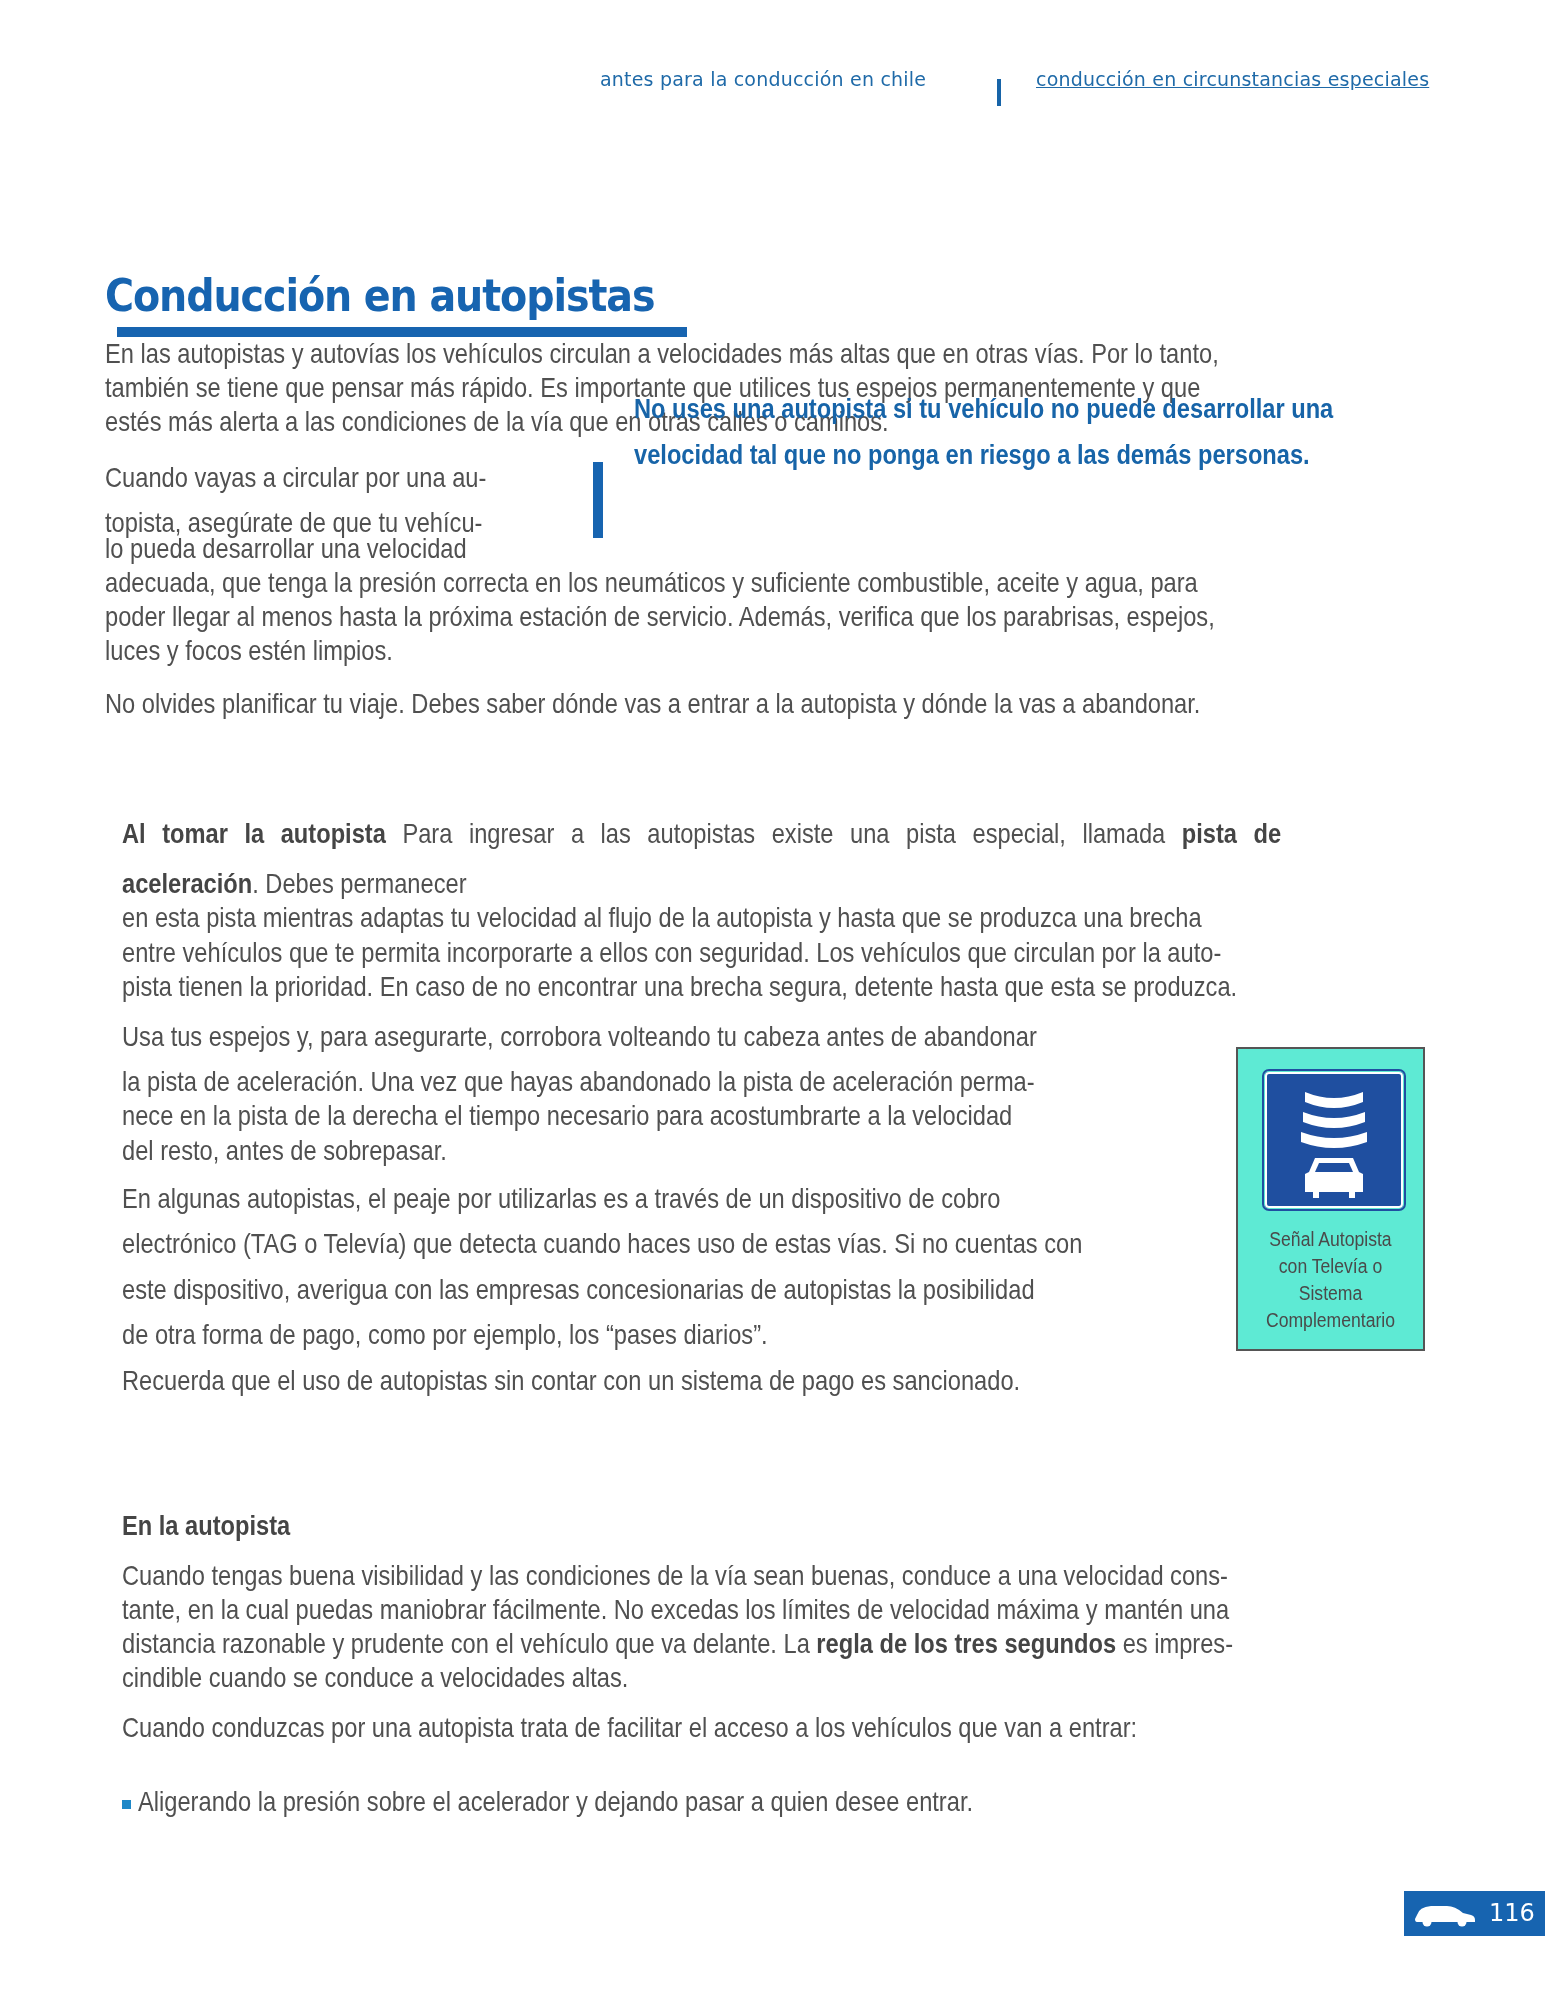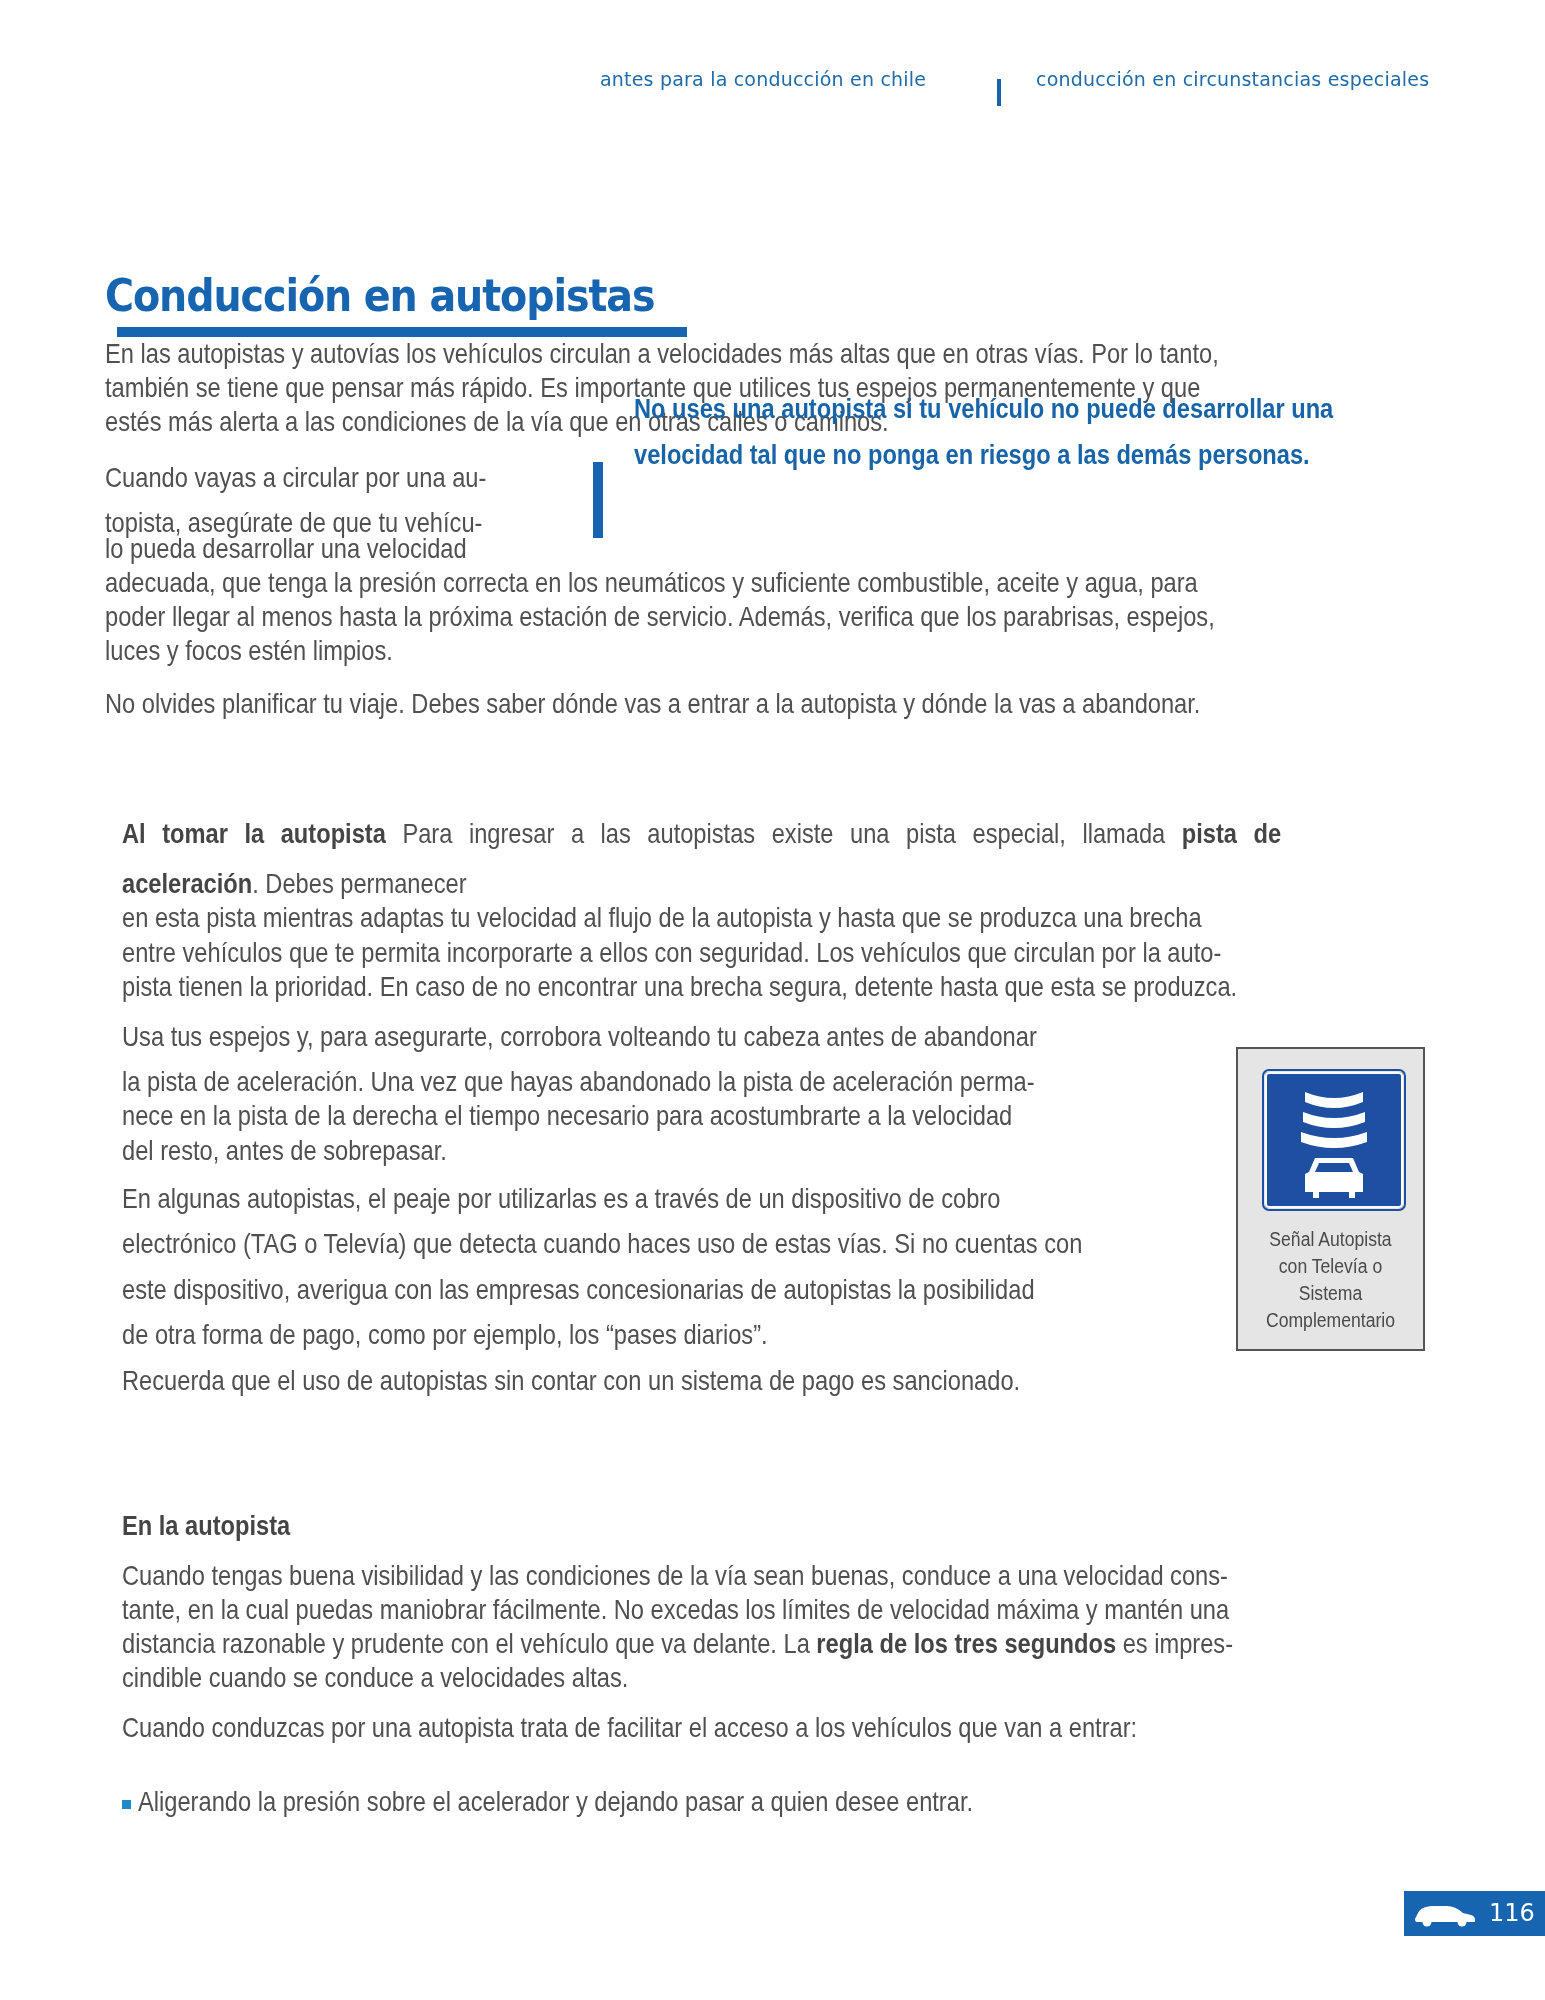--- a/index.html
+++ b/index.html
@@ -6,33 +6,33 @@
   body { width: 1545px; height: 2000px; position: relative; overflow: hidden;
          font-family: "Liberation Sans", "DejaVu Sans", sans-serif; color: #4a4a4a; }
   .abs { position: absolute; }
   .hdr { font-family: "DejaVu Sans", sans-serif; font-size: 19px; color: #1f6aa8; letter-spacing: 0.2px; white-space: nowrap; }
   .divider { background: #1764a8; }
   .title { font-family: "DejaVu Sans", sans-serif; font-weight: bold; color: #1764b0; font-size: 44px; letter-spacing: -1.2px; transform: scaleX(0.9); transform-origin: left top; white-space: nowrap; }
   .bar-blue { background: #1764b0; }
   .body-text { font-size: 28.5px; line-height: 34px; color: #505050; transform: scaleX(0.83); transform-origin: left top; white-space: nowrap; }
   .body-text b { color: #454545; }
   .callout { font-size: 28.5px; line-height: 46px; font-weight: bold; color: #1764a8; transform: scaleX(0.83); transform-origin: left top; white-space: nowrap; }
-  .sign-box { border: 2px solid #555; background: #e5e5e5; box-sizing: border-box; }
+  .sign-box { border: 2px solid #555; background: #5eead4; box-sizing: border-box; }
   .sign { background: #1f4fa0; border-radius: 4px; outline: 2px solid #1f4fa0; outline-offset: 1px; box-shadow: inset 0 0 0 2px #fff, inset 0 0 0 3px #1f4fa0; }
   .caption { font-size: 20px; line-height: 27px; color: #4a4a4a; text-align: center; transform: scaleX(0.88); transform-origin: center top; }
   .bullet { background: #1e88c8; }
   .badge { background: #1764b0; }
   .page-num { font-family: "DejaVu Sans", sans-serif; font-size: 24px; color: #fff; }
 </style>
 </head>
 <body>
 
 <div class="abs hdr" style="left:600px; top:68px;">antes para la conducción en chile</div>
 <div class="abs divider" style="left:997px; top:79px; width:4px; height:27px;"></div>
-<div class="abs hdr" style="left:1036px; top:68px;">conducción en circunstancias especiales</div>
+<div class="abs hdr" style="left:1036px; top:68px;text-decoration:underline;">conducción en circunstancias especiales</div>
 
 <div class="abs title" style="left:105px; top:270px;">Conducción en autopistas</div>
 <div class="abs bar-blue" style="left:117px; top:327px; width:570px; height:10px;"></div>
 
 <div class="abs body-text" style="left:105px; top:336px;">En las autopistas y autovías los vehículos circulan a velocidades más altas que en otras vías. Por lo tanto,</div>
 <div class="abs body-text" style="left:105px; top:370px;">también se tiene que pensar más rápido. Es importante que utilices tus espejos permanentemente y que</div>
 <div class="abs body-text" style="left:105px; top:404px;">estés más alerta a las condiciones de la vía que en otras calles o caminos.</div>
 
 <div class="abs callout" style="left:634px; top:385px;">No uses una autopista si tu vehículo no puede desarrollar una</div>
 <div class="abs callout" style="left:634px; top:431px;">velocidad tal que no ponga en riesgo a las demás personas.</div>

